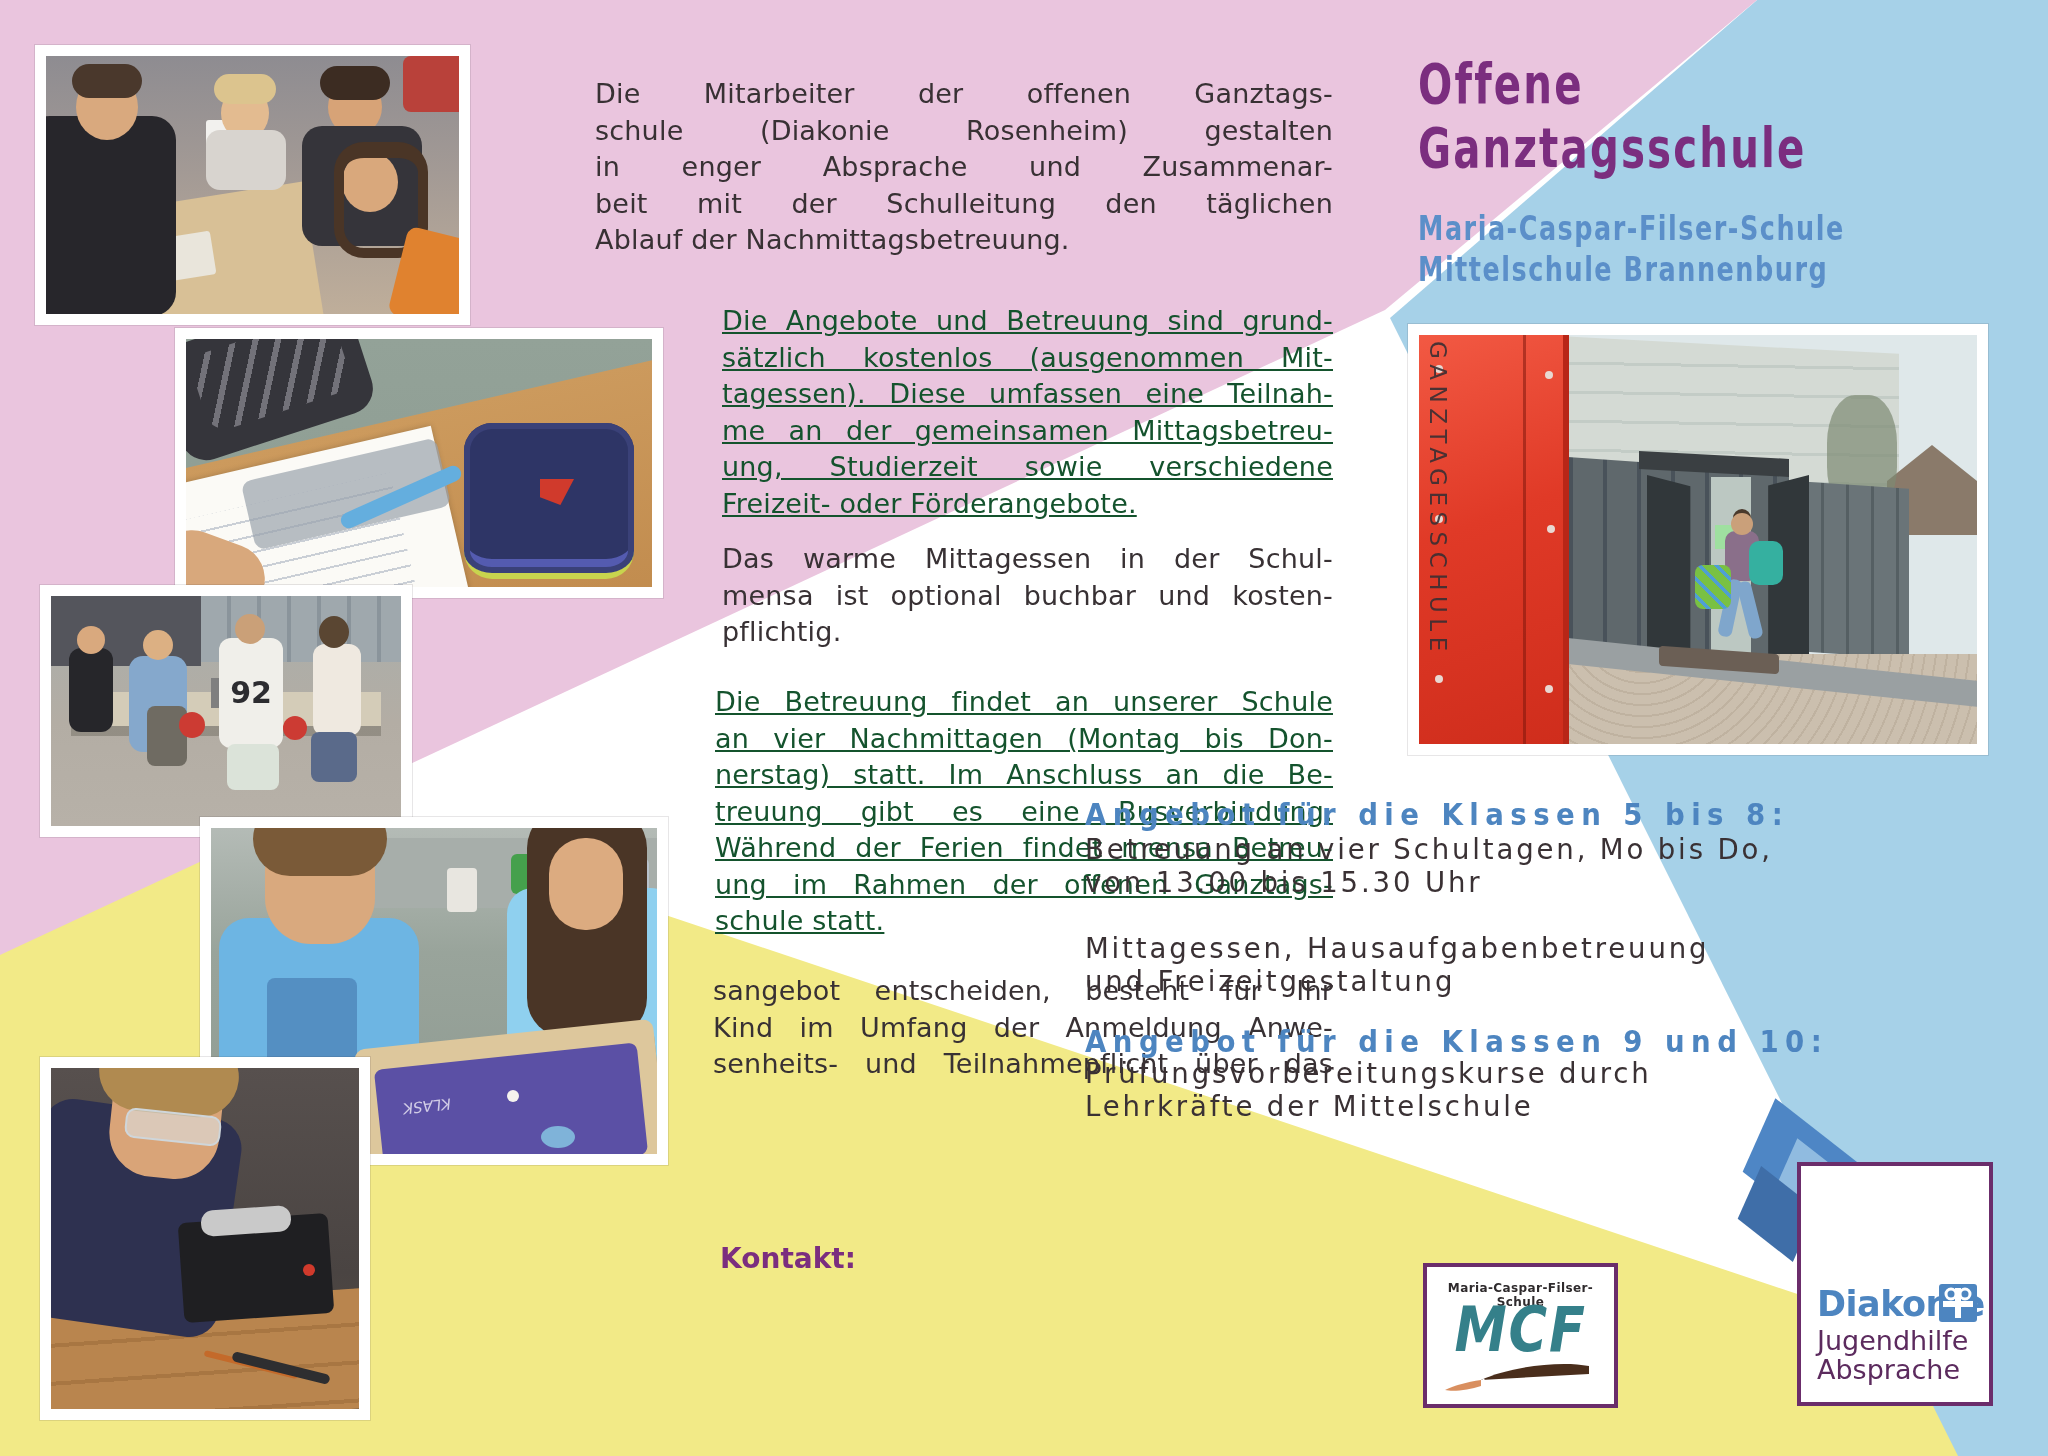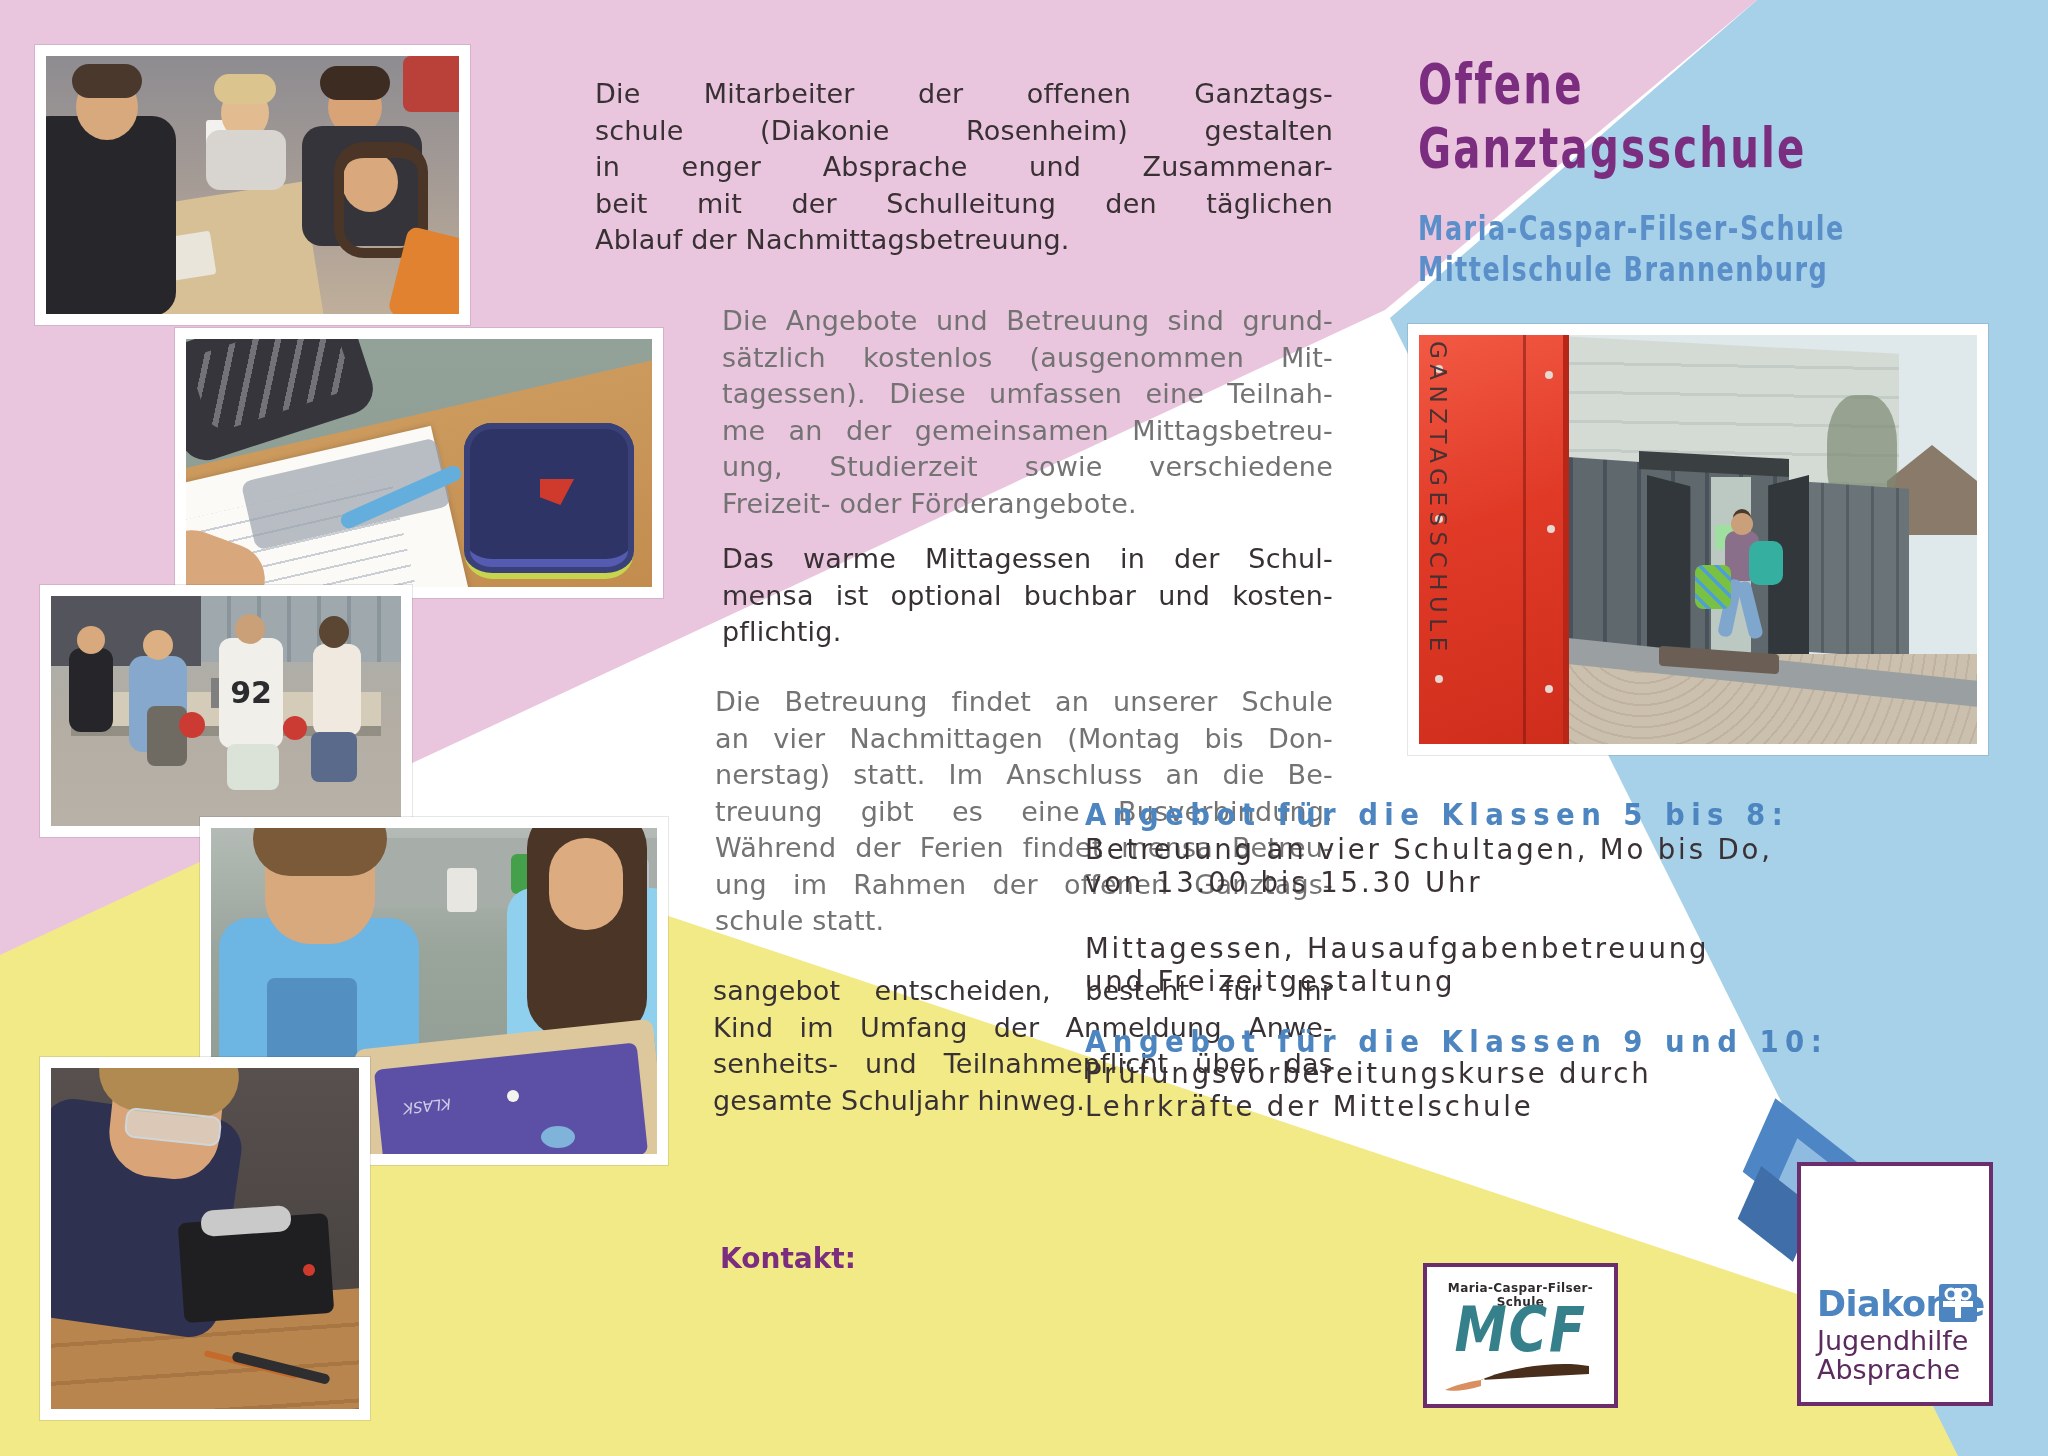--- a/index.html
+++ b/index.html
@@ -11,21 +11,21 @@
   .bg-pink{background:#eac5de;clip-path:polygon(0 0,1757px 0,1385px 310px,0 955px);}
 
   .photo{position:absolute;border:11px solid #fff;box-shadow:0 0 0 1px rgba(60,50,60,.12);overflow:hidden;}
   .sc{position:absolute;}
 
   
   .para{position:absolute;font-size:27px;line-height:36.5px;letter-spacing:.2px;}
   .para .tline{text-align:justify;text-align-last:justify;white-space:nowrap;}
   .para .tlast{text-align-last:left;}
   .t-dark{color:#38313​4;color:#383134;}
-  .t-blue{color:#737373;}
+  .t-blue{color:#14532d;text-decoration:underline;}
   .kontakt{position:absolute;color:#7b2e7f;font-size:28px;line-height:31.5px;}
   .kontakt .tline{white-space:nowrap;}
   .k-head{font-weight:bold;margin-bottom:4px;}
 
   
   .title{position:absolute;left:1418px;top:52px;color:#7b2e7f;font-weight:bold;font-size:56px;
          line-height:64px;letter-spacing:3px;transform:scaleX(.72);transform-origin:top left;white-space:nowrap;}
   .subtitle{position:absolute;left:1418px;top:208px;color:#5b8fc9;font-weight:bold;font-size:34px;
          line-height:41px;letter-spacing:2px;transform:scaleX(.75);transform-origin:top left;white-space:nowrap;}
   .offer-head{position:absolute;left:1085px;color:#4d85c0;font-weight:bold;font-size:30px;
@@ -176,21 +176,20 @@
       <div class="tline">nerstag) statt. Im Anschluss an die Be-</div>
       <div class="tline">treuung gibt es eine Busverbindung.</div>
       <div class="tline">Während der Ferien findet mensa Betreu-</div>
       <div class="tline">ung im Rahmen der offenen Ganztags-</div>
       <div class="tline tlast">schule statt.</div>
     </div>
   <div class="para t-dark" style="left:713px;top:973px;width:620px;">
       <div class="tline">sangebot entscheiden, besteht für Ihr</div>
       <div class="tline">Kind im Umfang der Anmeldung Anwe-</div>
       <div class="tline">senheits- und Teilnahmepflicht über das</div>
-      <div class="tline tlast">gesamte Schuljahr hinweg.</div>
     </div>
 
   <div class="kontakt" style="left:720px;top:1243px;">
     <div class="k-head">Kontakt:</div>
   </div>
 
   <div class="title">
     <div>Offene</div>
     <div>Ganztagsschule</div>
   </div>

